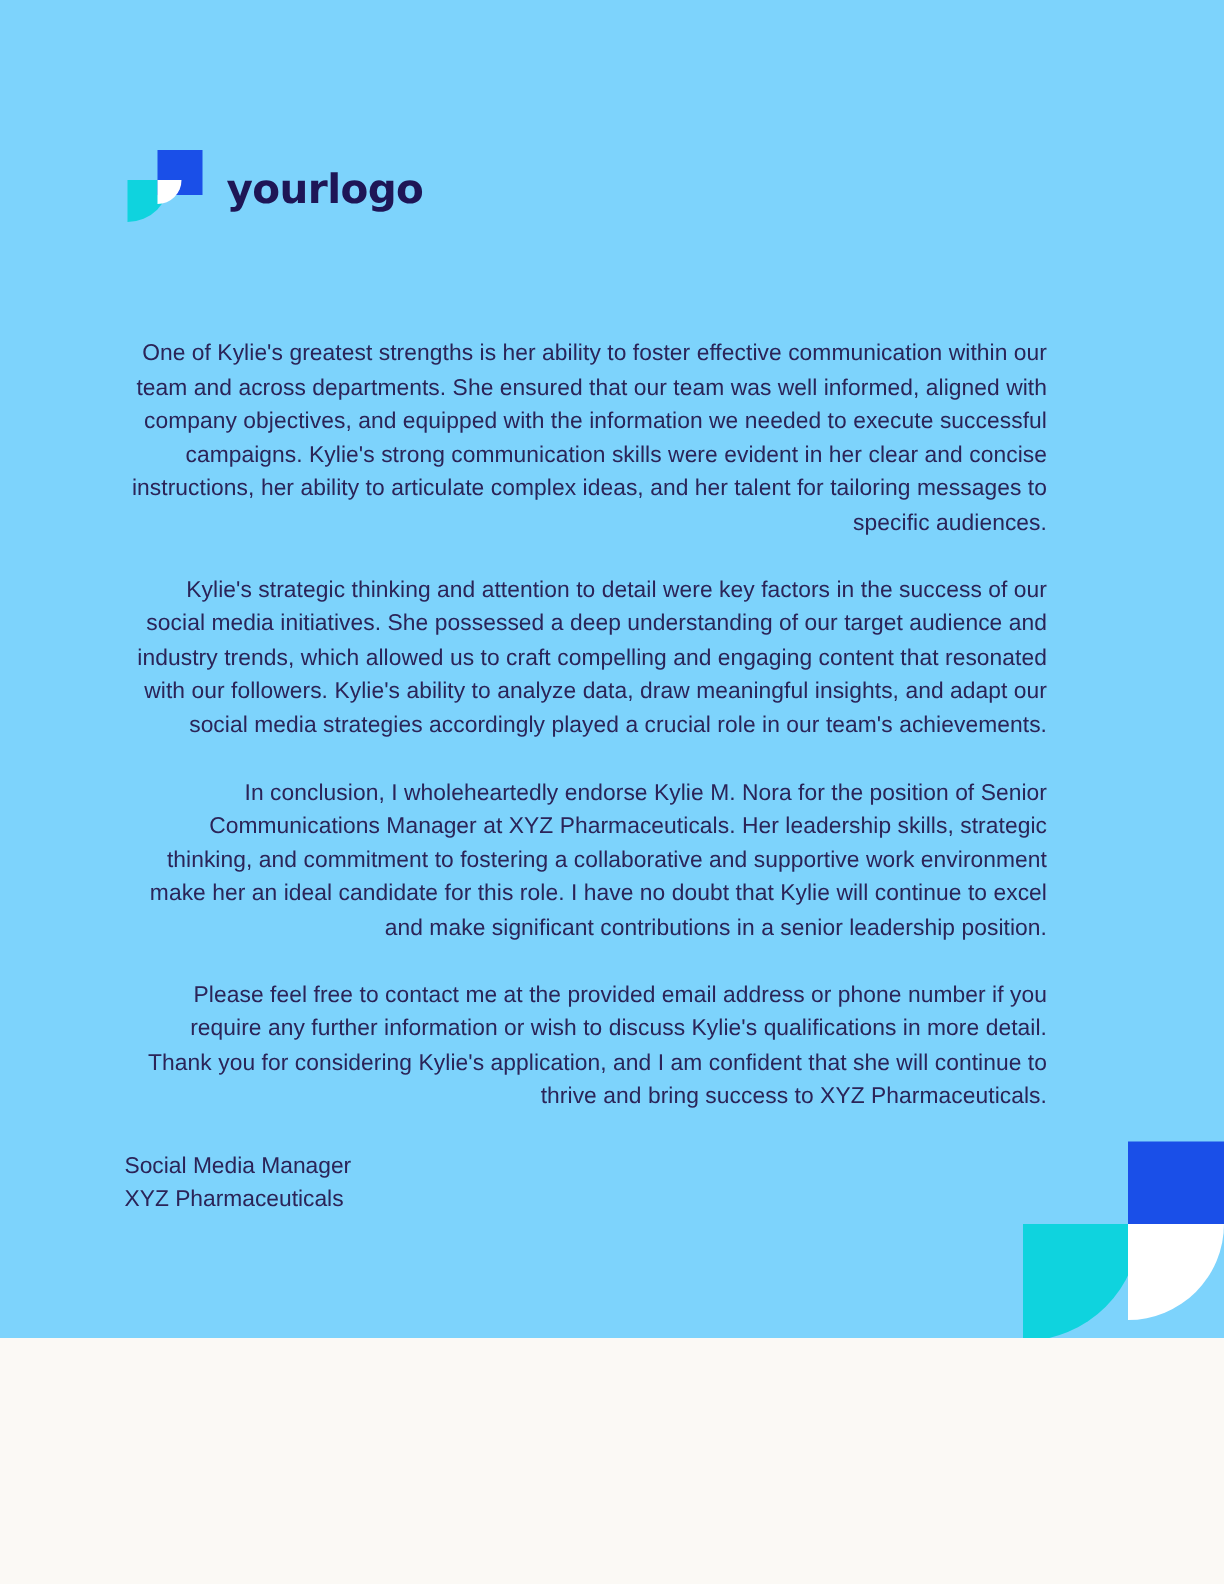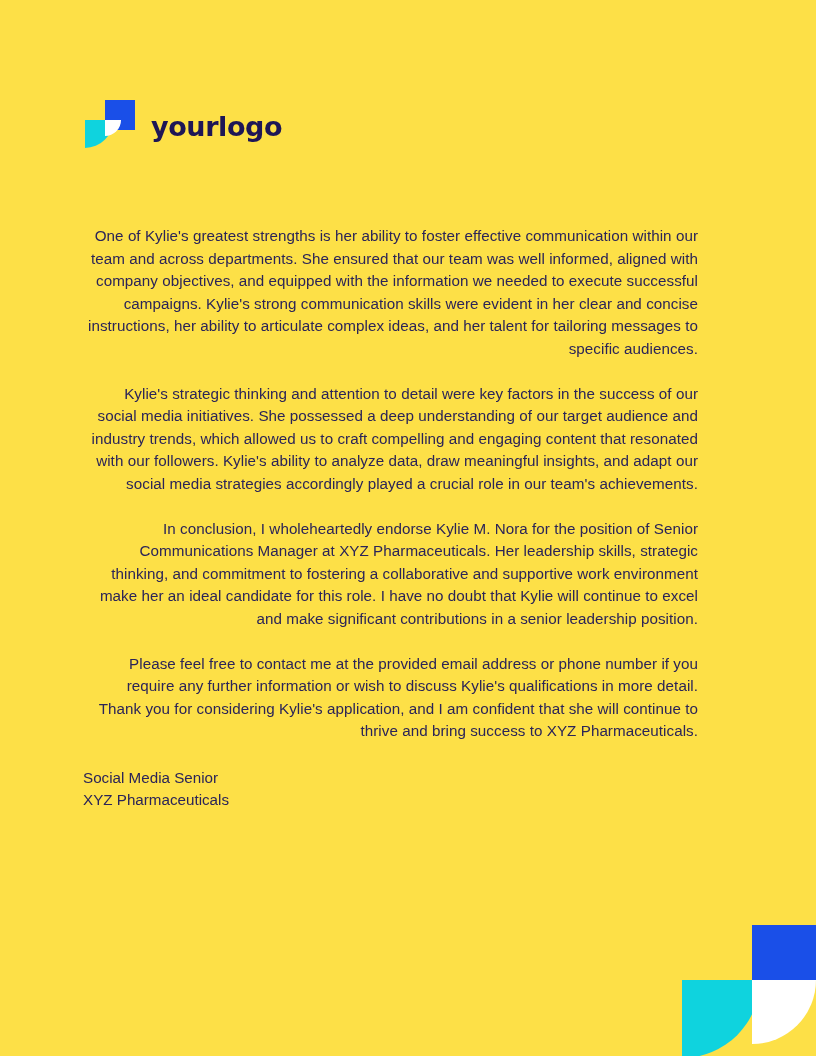--- a/index.html
+++ b/index.html
@@ -11,22 +11,22 @@
     width: 816px;
     height: 1056px;
     background: #FBF9F5;
     font-family: "Liberation Sans", sans-serif;
     overflow: hidden;
   }
 
   #page {
     position: relative;
     width: 816px;
-    height: 1056px;
-    background: #fde047;
+    height: 892px;
+    background: #7dd3fc;
     overflow: hidden;
   }
 
   
   .letterhead {
     position: absolute;
     left: 83px;
     top: 96px;
     display: flex;
     align-items: center;
@@ -135,21 +135,21 @@
     <p class="para">One of Kylie's greatest strengths is her ability to foster effective communication within our team and across departments. She ensured that our team was well informed, aligned with company objectives, and equipped with the information we needed to execute successful campaigns. Kylie's strong communication skills were evident in her clear and concise instructions, her ability to articulate complex ideas, and her talent for tailoring messages to specific audiences.</p>
 
     <p class="para">Kylie's strategic thinking and attention to detail were key factors in the success of our social media initiatives. She possessed a deep understanding of our target audience and industry trends, which allowed us to craft compelling and engaging content that resonated with our followers. Kylie's ability to analyze data, draw meaningful insights, and adapt our social media strategies accordingly played a crucial role in our team's achievements.</p>
 
     <p class="para">In conclusion, I wholeheartedly endorse Kylie M. Nora for the position of Senior Communications Manager at XYZ Pharmaceuticals. Her leadership skills, strategic thinking, and commitment to fostering a collaborative and supportive work environment make her an ideal candidate for this role. I have no doubt that Kylie will continue to excel and make significant contributions in a senior leadership position.</p>
 
     <p class="para">Please feel free to contact me at the provided email address or phone number if you require any further information or wish to discuss Kylie's qualifications in more detail. Thank you for considering Kylie's application, and I am confident that she will continue to thrive and bring success to XYZ Pharmaceuticals.</p>
 
 
     <div class="signature-block">
-      <p class="sig-line">Social Media Senior</p>
+      <p class="sig-line">Social Media Manager</p>
       <p class="sig-line">XYZ Pharmaceuticals</p>
     </div>
 
   </div>
 
   <div class="corner-deco">
     <svg width="146" height="141" viewBox="0 0 146 141" xmlns="http://www.w3.org/2000/svg">
 
       <path d="M12 65 L90 65 A78 78 0 0 1 12 143 Z" fill="#0FD3DE"></path>
 

